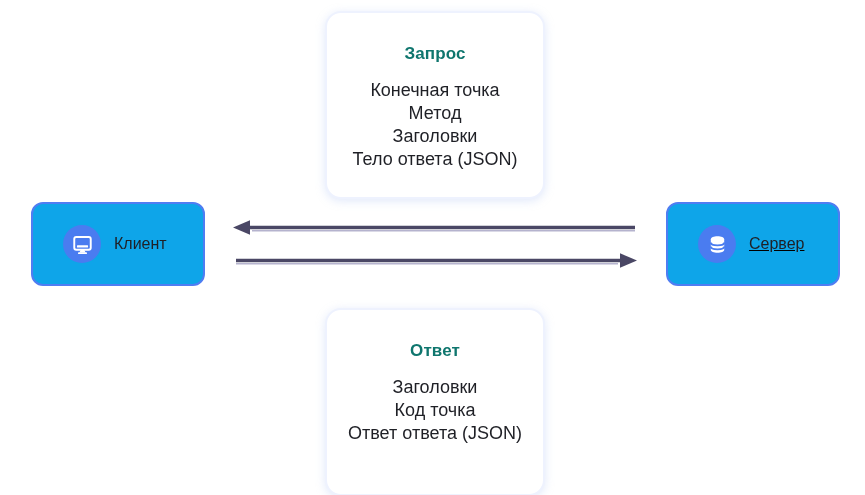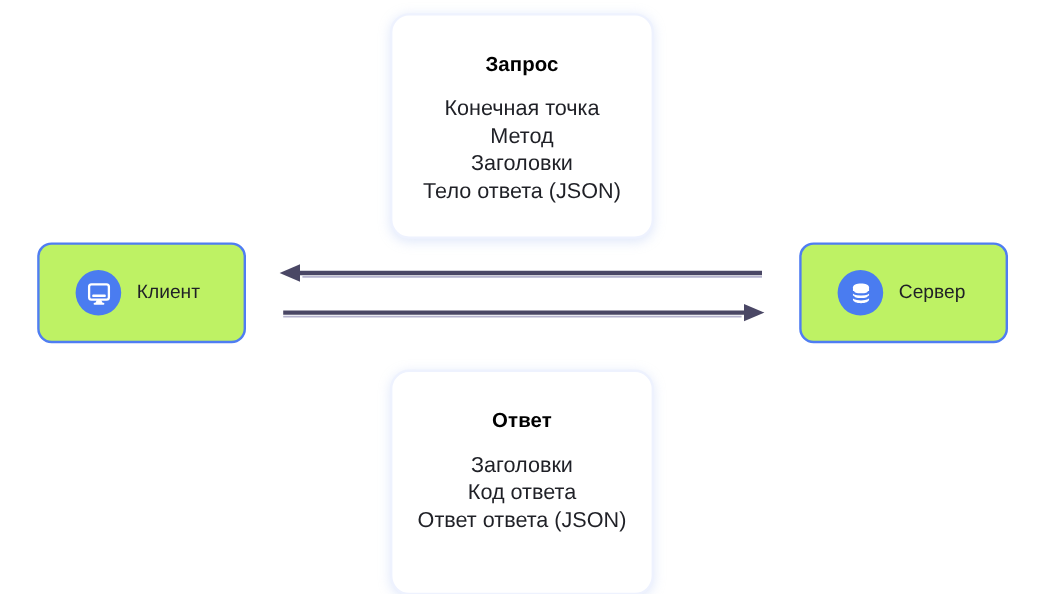--- a/index.html
+++ b/index.html
@@ -27,46 +27,46 @@
     text-align: center;
     z-index: 2;
   }
   .card--request  { top: 11px; }
   .card--response { top: 308px; }
 
   .card-title {
     margin-top: 31px;
     font-size: 17px;
     font-weight: 700;
-    color: #000000;
+    color: #0f766e;
     letter-spacing: 0.1px;
   }
   .card-items { margin-top: 15px; }
   .card-item {
     font-size: 18px;
     line-height: 23px;
     color: #1f2026;
   }
 
   
   .node {
     position: absolute;
     top: 202px;
     width: 174px;
     height: 84px;
-    background: #bef264;
+    background: #0ea5e9;
     border: 2px solid #4f7df2;
     border-radius: 12px;
     display: flex;
     align-items: center;
     padding-left: 30px;
     z-index: 2;
   }
   .node--client { left: 31px; }
-  .node--server { left: 666px; }
+  .node--server { left: 666px; text-decoration: underline; }
 
   .node-icon-circle {
     width: 38px;
     height: 38px;
     border-radius: 50%;
     background: #4a7cf0;
     display: flex;
     align-items: center;
     justify-content: center;
     flex: 0 0 auto;
@@ -99,21 +99,21 @@
       <div class="card-item">Метод</div>
       <div class="card-item">Заголовки</div>
       <div class="card-item">Тело ответа (JSON)</div>
     </div>
   </div>
 
   <div class="card card--response">
     <div class="card-title">Ответ</div>
     <div class="card-items">
       <div class="card-item">Заголовки</div>
-      <div class="card-item">Код ответа</div>
+      <div class="card-item">Код точка</div>
       <div class="card-item">Ответ ответа (JSON)</div>
     </div>
   </div>
 
   <svg class="arrows" viewBox="0 0 865 495" xmlns="http://www.w3.org/2000/svg" aria-hidden="true">
 
     <g>
       <line x1="252" y1="230.8" x2="635" y2="230.8" stroke="#b5b3ce" stroke-width="1.5"></line>
       <line x1="248" y1="227.5" x2="635" y2="227.5" stroke="#4a4765" stroke-width="3.6"></line>
       <polygon points="233,227.5 250,220.3 250,234.7" fill="#4a4765"></polygon>

